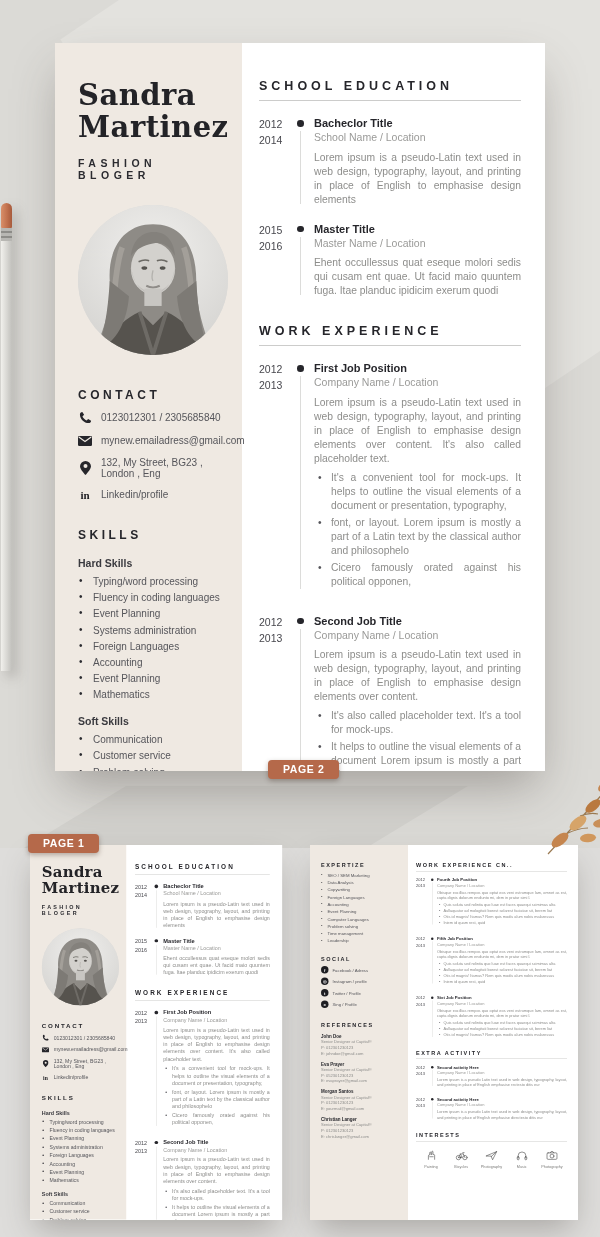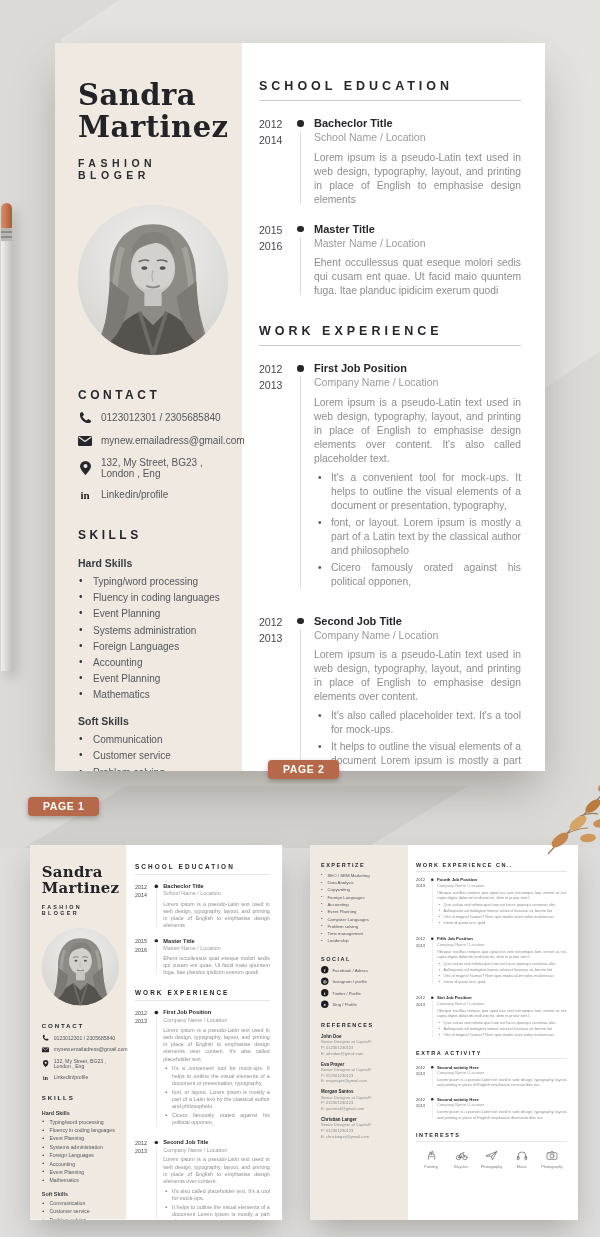--- a/index.html
+++ b/index.html
@@ -55,21 +55,21 @@
   .etitle{font-size:11px;font-weight:bold;color:#26262b;line-height:1.3;}
   .esub{font-size:10.5px;color:#9a9a98;line-height:1.45;}
   .etext{margin:5px 0 0 0;font-size:10.3px;color:#8d8d8b;line-height:1.36;text-align:justify;}
   ul.eb{list-style:none;margin:5px 0 0 0;padding:0;}
   ul.eb li{position:relative;padding-left:17px;font-size:10.3px;color:#8d8d8b;line-height:1.36;
     margin-bottom:3px;text-align:justify;}
   ul.eb li::before{content:"•";position:absolute;left:4px;top:0;color:#55555a;}
   
   .badge{position:absolute;z-index:6;background:#b5694a;color:#ffffff;font-size:10.5px;font-weight:bold;
     letter-spacing:.6px;padding:3px 15px 4px 15px;border-radius:4px;box-shadow:0 2px 5px rgba(60,40,30,.35);cursor:pointer;}
-  #badge1{left:28px;top:797px;}
+  #badge1{left:28px;top:834px;}
   #badge2{left:268px;top:760px;}
   
   #leaves{position:absolute;right:-10px;top:776px;z-index:5;}
   
   .thumb{position:absolute;z-index:4;box-shadow:0 14px 30px -6px rgba(70,64,58,.35);background:#fff;}
   #thumb1{left:30px;top:845px;width:252px;height:375px;}
   #thumb1 .inner{transform:scale(0.5146);transform-origin:0 0;}
   #thumb2{left:310px;top:845px;width:268px;height:375px;}
   #thumb2 .inner{transform:scale(0.5);transform-origin:0 0;}
   

